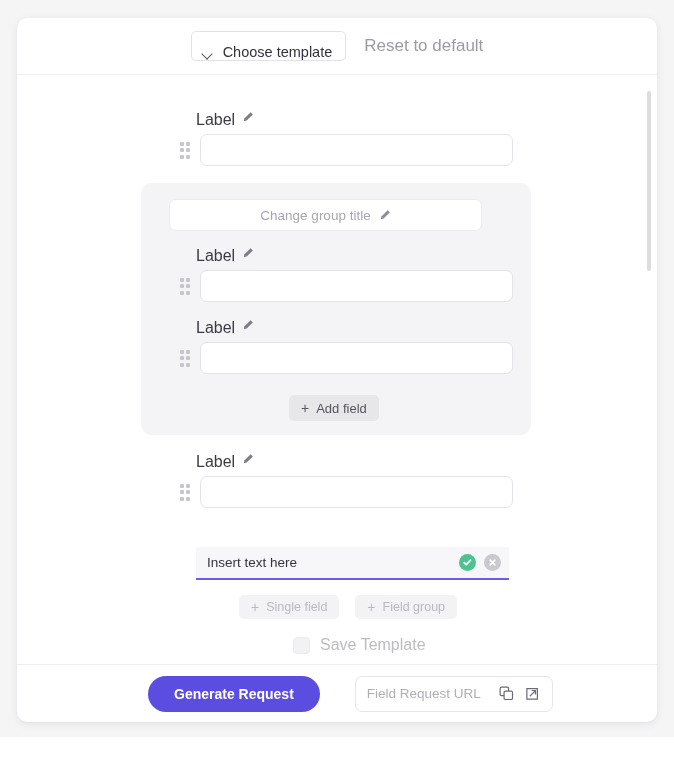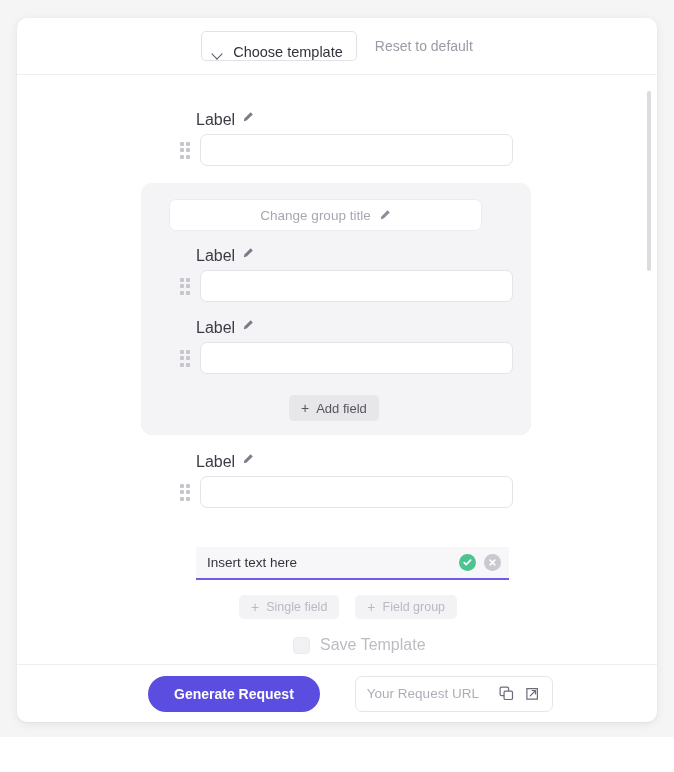--- a/index.html
+++ b/index.html
@@ -56,21 +56,21 @@
   .chev::before {
     content: "";
     position: absolute; left: 0px; top: 1px;
     width: 7px; height: 7px;
     border-right: 1.6px solid #5a5a66;
     border-bottom: 1.6px solid #5a5a66;
     transform: rotate(45deg);
   }
   .reset-default {
     color: #9b9ba6;
-    font-size: 14px;
+    font-size: 17px;
     cursor: pointer;
     background: none; border: none; padding: 0;
     font-family: inherit;
     white-space: nowrap;
   }
   
   .card-body {
     position: absolute;
     left: 0; top: 57px; width: 640px; height: 589px;
     overflow: hidden;
@@ -422,21 +422,21 @@
         <span class="save-tmpl-label">Save Template</span>
       </div>
 
       <div class="scroll-track"></div>
       <div class="scroll-thumb"></div>
     </div>
 
     <div class="card-footer">
       <button class="generate-btn">Generate Request</button>
       <div class="url-box">
-        <span class="url-placeholder">Your Request URL</span>
+        <span class="url-placeholder">Field Request URL</span>
         <span class="icon-btn">
           <svg width="15" height="15" viewBox="0 0 16 16">
             <rect x="1.2" y="1.2" width="9" height="9" rx="1.4" fill="none" stroke="#6c6c78" stroke-width="1.3"></rect>
             <rect x="5.4" y="5.4" width="9" height="9" rx="1.4" fill="#ffffff" stroke="#6c6c78" stroke-width="1.3"></rect>
           </svg>
         </span>
         <span class="icon-btn">
           <svg width="15" height="15" viewBox="0 0 16 16">
             <path d="M2 2.8h11.2v11.2H2z" fill="none" stroke="#6c6c78" stroke-width="1.3" rx="1.4"></path>
             <path d="M5.6 10.6L11 5.1" stroke="#6c6c78" stroke-width="1.3" stroke-linecap="round"></path>

